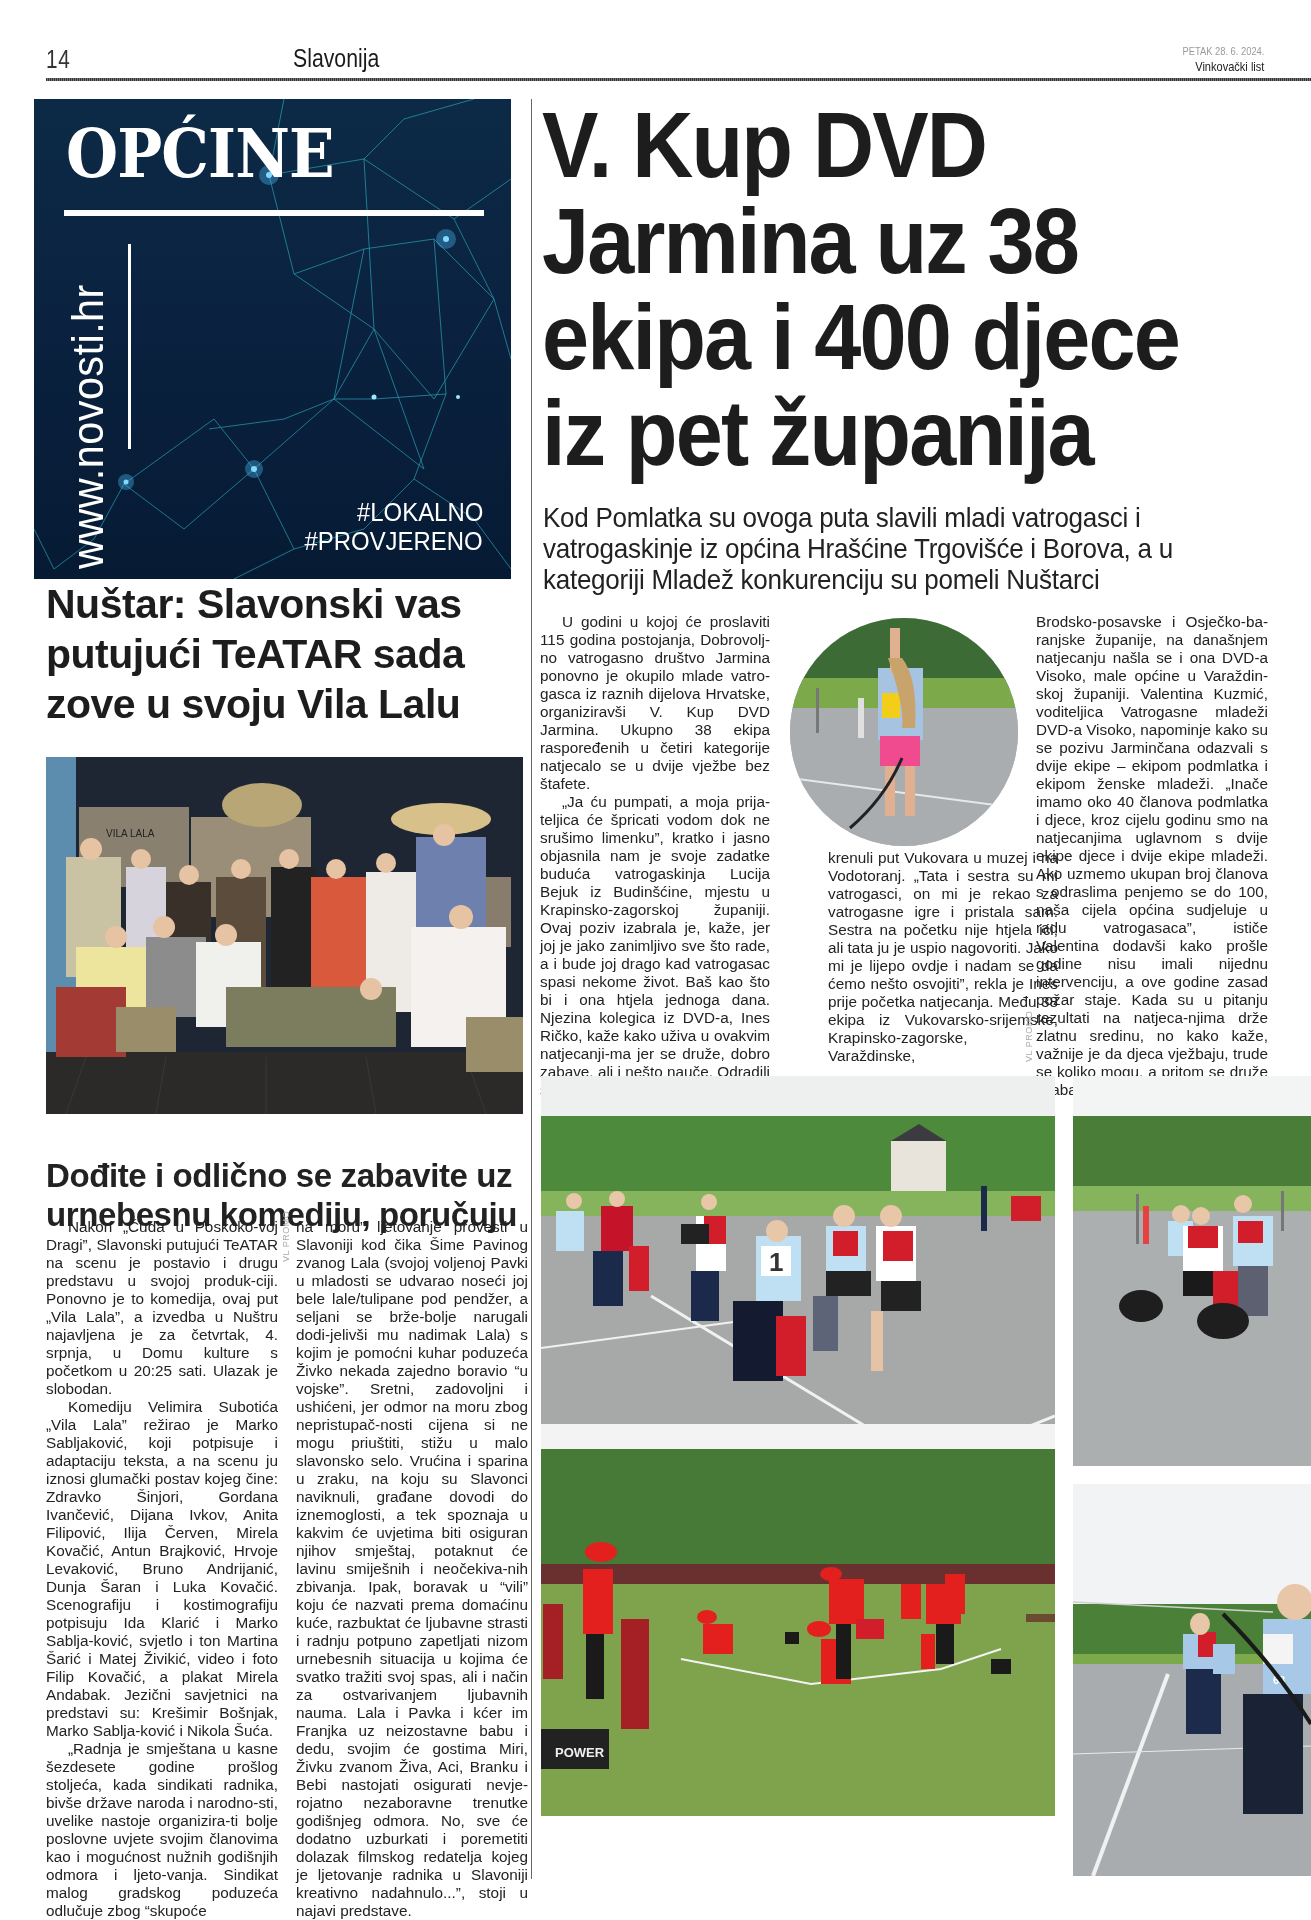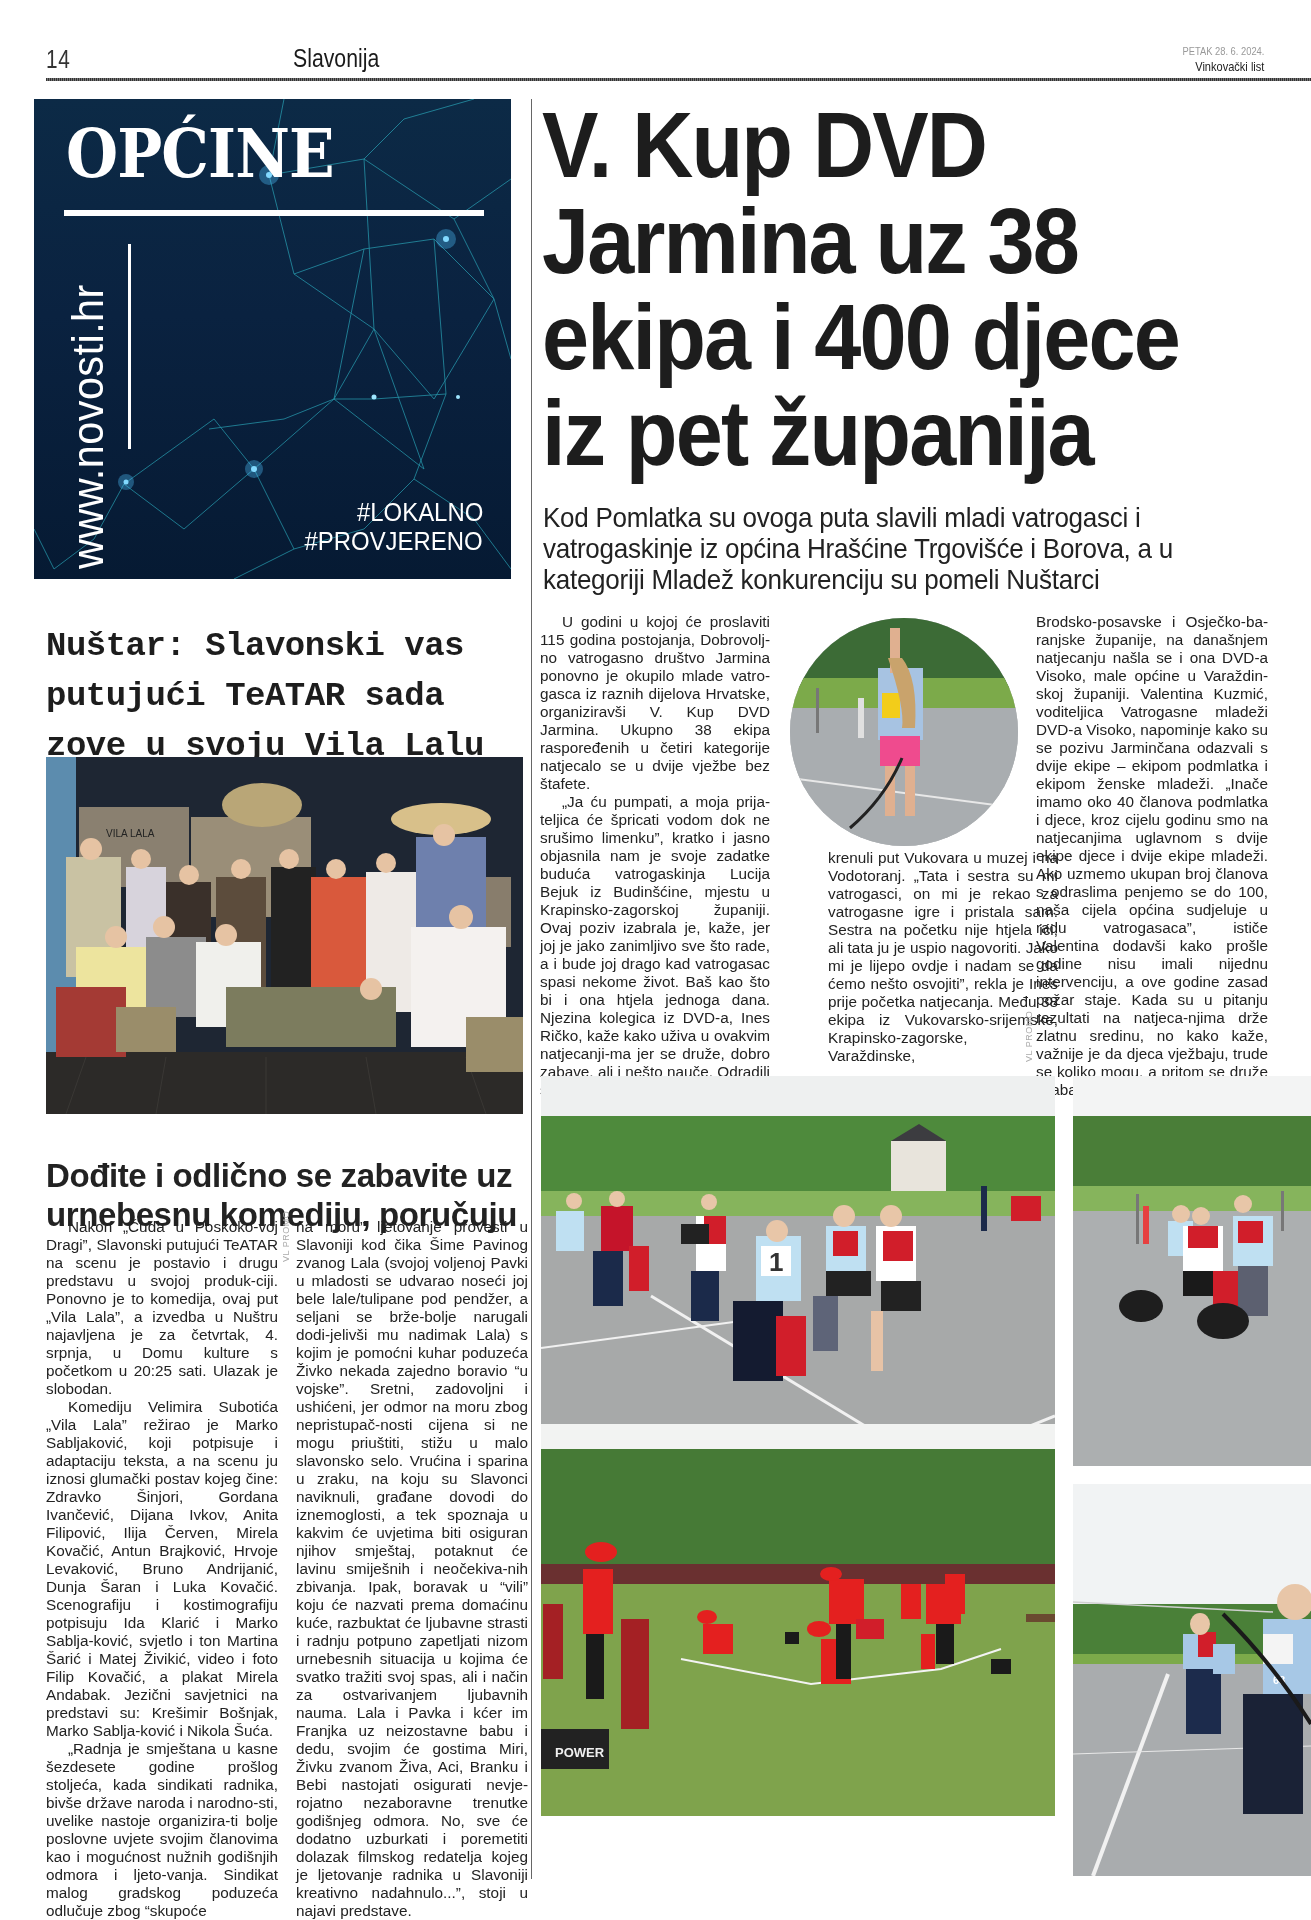--- a/index.html
+++ b/index.html
@@ -20,21 +20,21 @@
     .promo-title { position: absolute; left: 32px; top: 14px; font-family: "DejaVu Serif", serif; font-weight: bold; font-size: 68px; color: #ffffff; letter-spacing: -1px; transform: scaleX(0.88); transform-origin: left; }
     .promo-rule { position: absolute; left: 30px; top: 111px; width: 420px; height: 6px; background: #fff; }
     .promo-vline { position: absolute; left: 94px; top: 145px; width: 3px; height: 205px; background: #fff; }
     .promo-url { position: absolute; left: 28px; top: 470px; transform-origin: left top; transform: rotate(-90deg); font-size: 45px; color: #fff; white-space: nowrap; letter-spacing: 0.5px; font-family: "Liberation Sans", sans-serif; width: 0; }
     .promo-url span { display: inline-block; transform: scaleX(0.92); transform-origin: left; }
     .promo-tag { position: absolute; right: 28px; font-size: 26px; color: #fff; text-align: right; transform: scaleX(0.92); transform-origin: right; }
     .promo-tag.t1 { top: 398px; }
     .promo-tag.t2 { top: 427px; }
 
     
-    .left-headline { position: absolute; left: 46px; top: 621px; width: 484px; font-weight: bold; font-size: 34px; line-height: 50px; color: #1d1d1d; letter-spacing: -0.5px; font-family: Liberation Mono, monospace; }
+    .left-headline { position: absolute; left: 46px; top: 579px; width: 484px; font-weight: bold; font-size: 41px; line-height: 50px; color: #1d1d1d; letter-spacing: -0.5px; }
     .photo-theatre { position: absolute; left: 46px; top: 757px; width: 477px; height: 357px; overflow: hidden; background: #c4b5fd; }
     .left-subhead { position: absolute; left: 46px; top: 1130px; width: 490px; font-size: 33px; line-height: 39px; color: #222; letter-spacing: -0.4px; margin-top: 26px; }
     .col { position: absolute; font-size: 15.3px; line-height: 18px; color: #222; text-align: justify; hyphens: manual; }
     .col p { text-indent: 22px; }
     .col-l1 { left: 46px; top: 1218px; width: 232px; }
     .col-l2 { left: 296px; top: 1218px; width: 232px; }
     .col-r1 { left: 540px; top: 613px; width: 230px; }
     .col-r2 { left: 828px; top: 849px; width: 230px; }
     .col-r3 { left: 1036px; top: 613px; width: 232px; }
     .promo-credit { position: absolute; font-size: 9px; color: #aaa; transform: rotate(-90deg); transform-origin: left top; white-space: nowrap; letter-spacing: 0.5px; }

